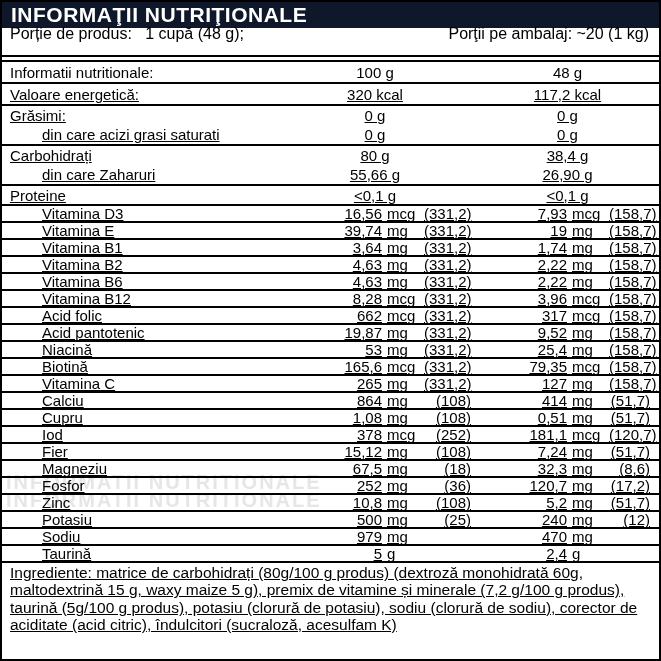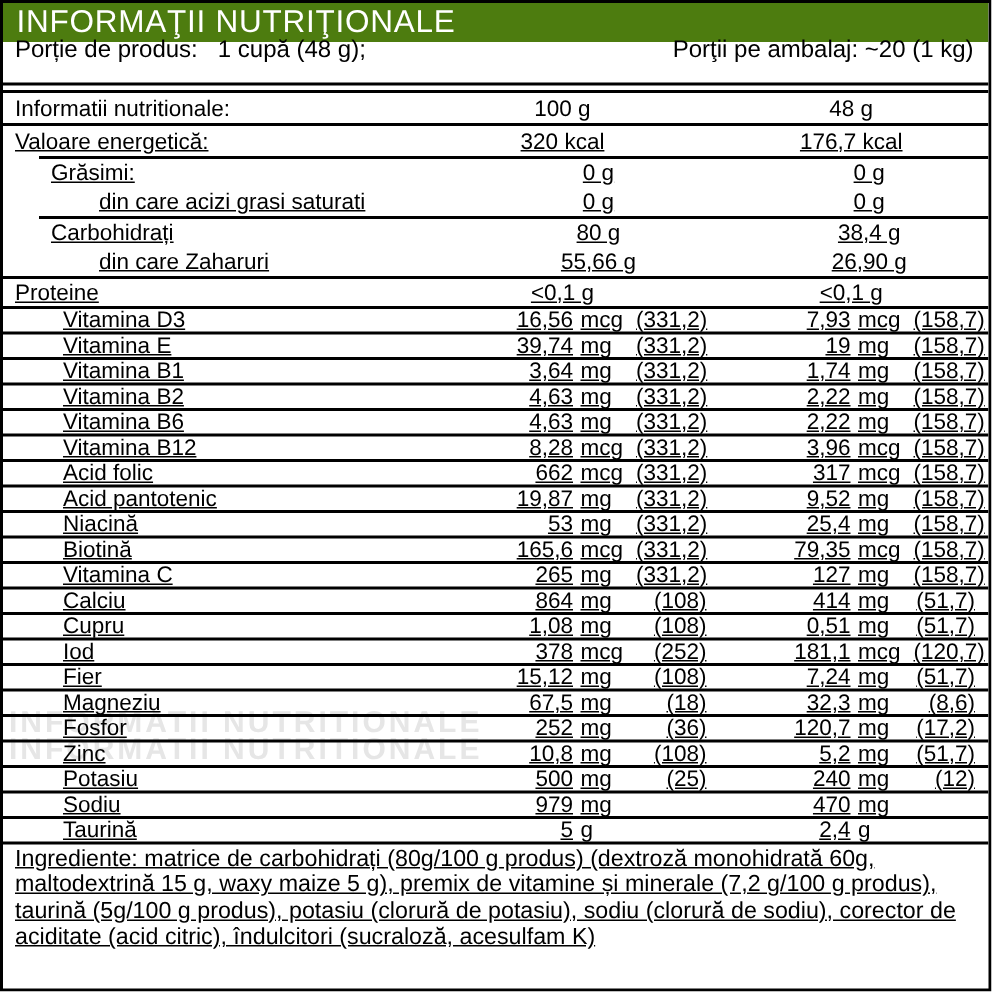--- a/index.html
+++ b/index.html
@@ -14,22 +14,22 @@
     display:flex;flex-direction:column;
     overflow:hidden;
   }
   .wm{
     position:absolute;left:4px;top:472px;z-index:0;
     font-weight:bold;font-size:20px;line-height:17.5px;
     letter-spacing:2px;color:#e6e6e6;white-space:nowrap;
   }
   .bar{
     position:relative;z-index:1;flex:none;
-    height:26px;background:#4d7c0f;color:#fff;
-    font-weight:normal;font-size:21px;line-height:26px;
+    height:26px;background:#0f172a;color:#fff;
+    font-weight:bold;font-size:21px;line-height:26px;
     padding-left:9px;letter-spacing:0.5px;
   }
   .serving{
     position:relative;z-index:1;flex:none;
     height:29px;box-sizing:border-box;border-bottom:2px solid #000;
     display:flex;justify-content:space-between;align-items:center;
     font-size:16px;padding:0 10px 16px 8px;
   }
   .pre{white-space:pre;}
   .gap{position:relative;z-index:1;flex:none;height:5px;box-sizing:border-box;border-bottom:2px solid #000;}
@@ -37,21 +37,21 @@
     position:relative;z-index:1;flex:none;
     display:grid;grid-template-columns:294px 158px 22px 1fr;
     align-items:center;font-size:15px;height:19px;
     box-sizing:border-box;
   }
   .srow .lab{padding-left:8px;}
   .srow .c1,.srow .c2{text-align:center;}
   .bt{border-top:2px solid #000;text-decoration:underline;}
   .h22{height:22px;}
   .group{position:relative;z-index:1;flex:none;box-sizing:border-box;height:40px;
-    display:flex;flex-direction:column;justify-content:space-evenly;margin-left:24px;}
+    display:flex;flex-direction:column;justify-content:space-evenly;}
   .group .srow{height:19px;border:none;}
   .sub .lab{padding-left:40px;}
   .h20{height:20px;}
   .nlist{position:relative;z-index:1;flex:none;display:flex;flex-direction:column;}
   .nrow{
     display:grid;grid-template-columns:294px 54px 42px 47px 96px 42px 1fr;
     align-items:center;font-size:15px;line-height:15px;height:17px;
     box-sizing:border-box;
     padding-left:32px;
   }
@@ -97,21 +97,21 @@
     <span class="lab">Informatii nutritionale:</span>
     <span class="c1">100 g</span>
     <span></span>
     <span class="c2">48 g</span>
   </div>
 
   <div class="srow bt h22">
     <span class="lab">Valoare energetică:</span>
     <span class="c1">320 kcal</span>
     <span></span>
-    <span class="c2">176,7 kcal</span>
+    <span class="c2">117,2 kcal</span>
   </div>
 
   <div class="group bt">
     <div class="srow">
       <span class="lab">Grăsimi:</span>
       <span class="c1">0 g</span>
       <span></span>
       <span class="c2">0 g</span>
     </div>
     <div class="srow sub">

